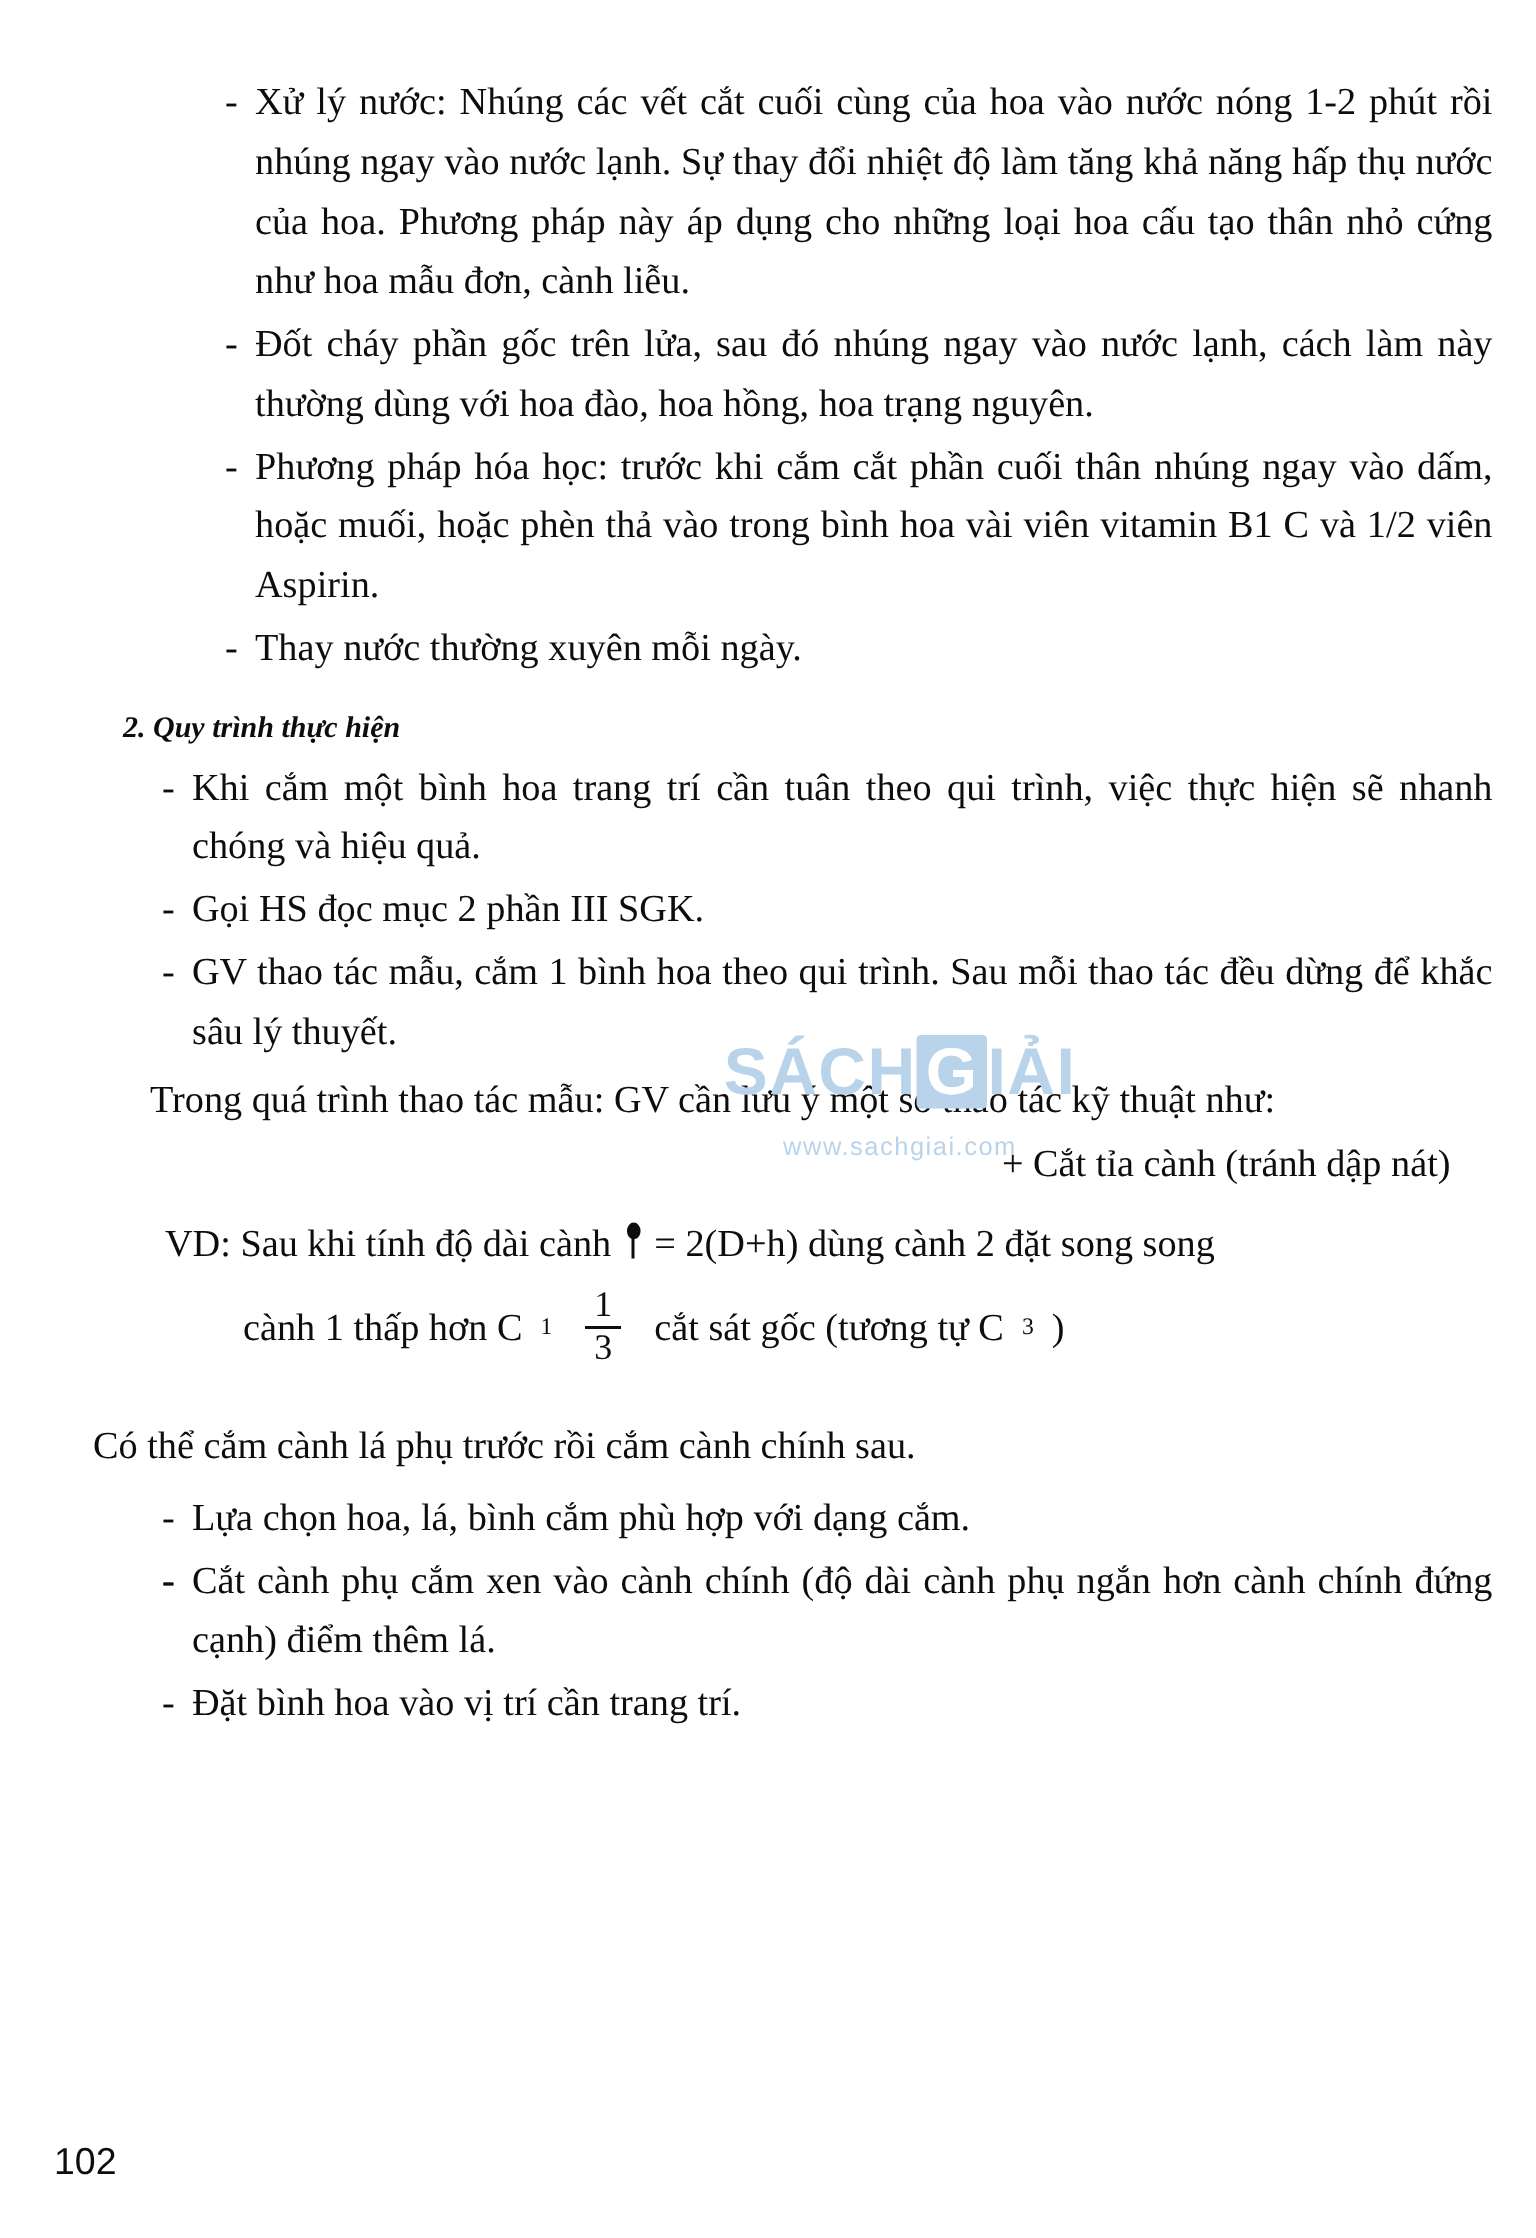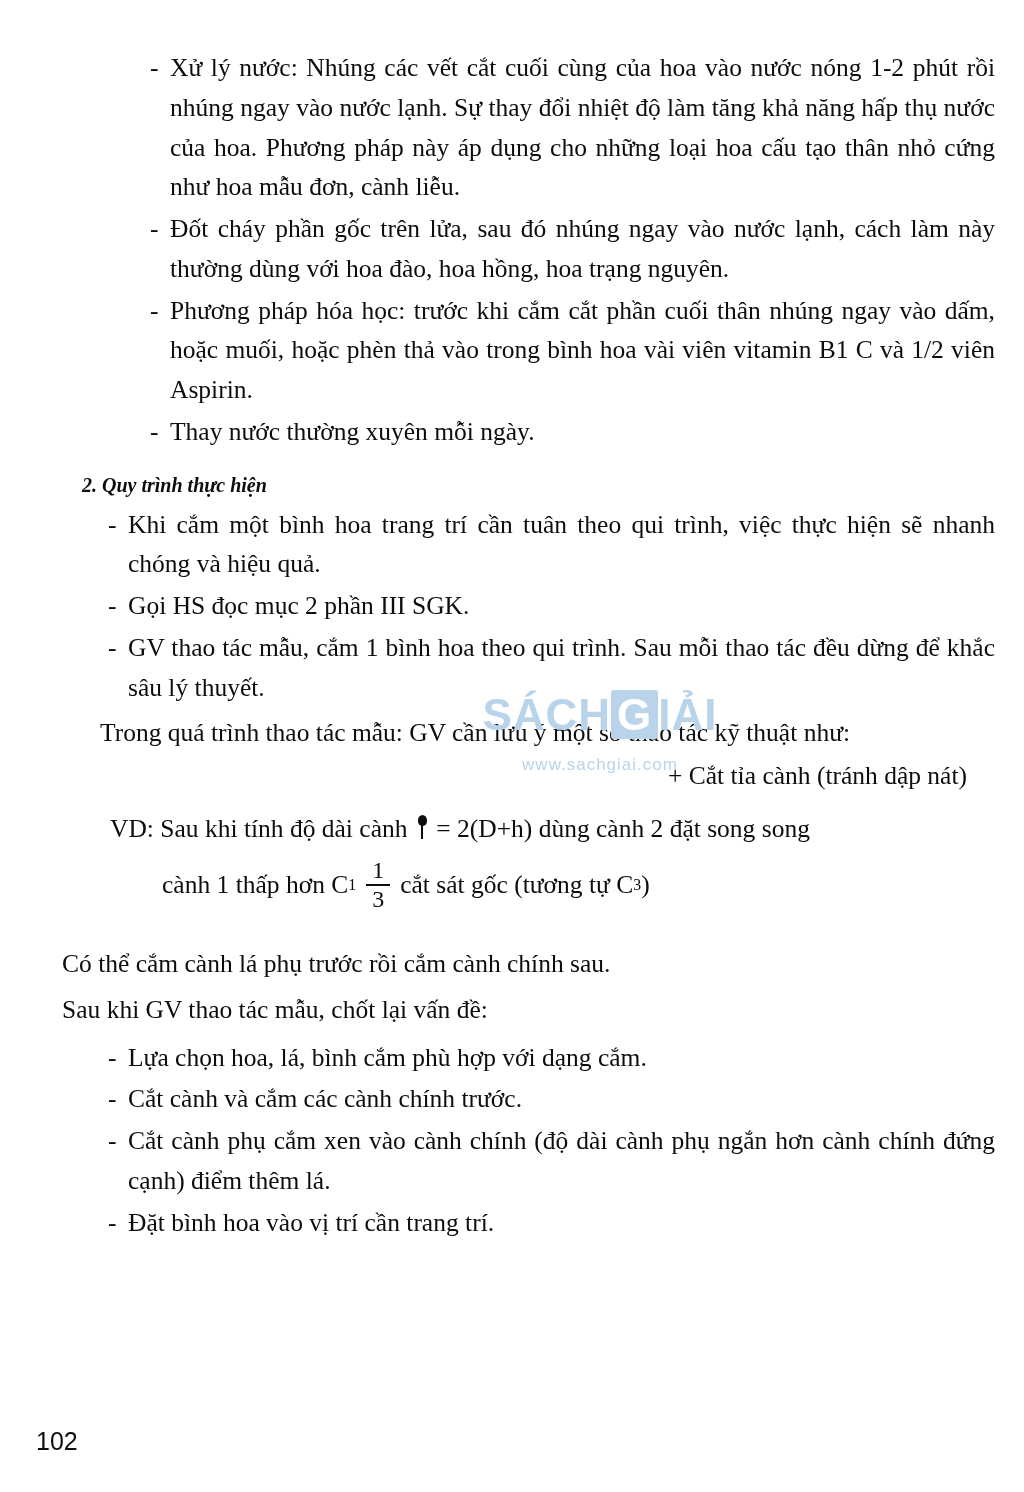--- a/index.html
+++ b/index.html
@@ -74,21 +74,21 @@
     font-size: 25.5px;
     line-height: 1.5;
     margin: 14px 0 0 48px;
   }
   .vd-sub {
     font-size: 25.5px;
     line-height: 1.5;
     margin: 10px 0 0 100px;
     display: flex;
     align-items: center;
-    gap: 0px;
+    gap: 12px;
   }
   .frac {
     display: inline-flex;
     flex-direction: column;
     align-items: center;
     vertical-align: middle;
     margin: 0 10px;
     font-size: 24px;
     line-height: 1.05;
   }
@@ -227,30 +227,28 @@
       <span class="frac">
         <span class="num">1</span>
         <span class="den">3</span>
       </span>
       <span>cắt sát gốc (tương tự C</span>
         <sub>3</sub>
         <span>)</span>
     </div>
 
     <div class="plain" style="margin-top:32px;">Có thể cắm cành lá phụ trước rồi cắm cành chính sau.</div>
-    <div class="plain">Sau khi GV thao tác mẫu, chốt lại vấn đề:</div>
 
     <div class="bullet-block" style="margin-top:8px;">
       <div class="bullet-item indent-2">
         <span class="dash">-</span>
         <span>Lựa chọn hoa, lá, bình cắm phù hợp với dạng cắm.</span>
       </div>
       <div class="bullet-item indent-2">
         <span class="dash">-</span>
-        <span>Cắt cành và cắm các cành chính trước.</span>
       </div>
       <div class="bullet-item indent-2">
         <span class="dash">-</span>
         <span>Cắt cành phụ cắm xen vào cành chính (độ dài cành phụ ngắn hơn cành chính đứng cạnh) điểm thêm lá.</span>
       </div>
       <div class="bullet-item indent-2">
         <span class="dash">-</span>
         <span>Đặt bình hoa vào vị trí cần trang trí.</span>
       </div>
     </div>

